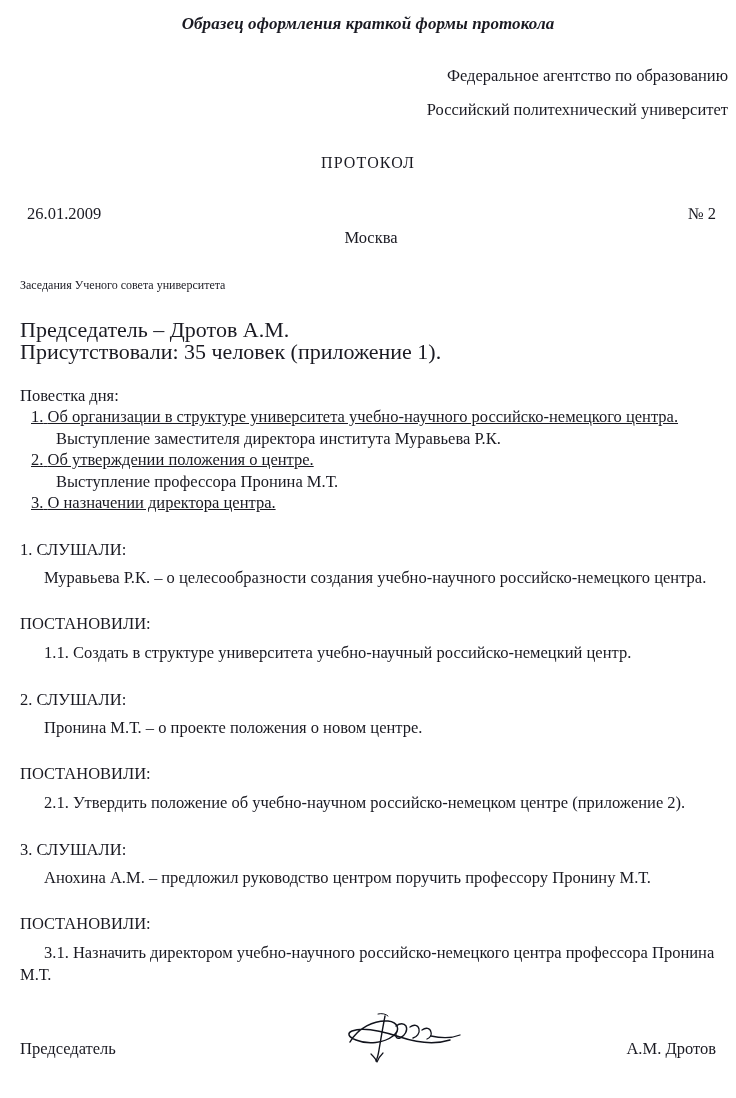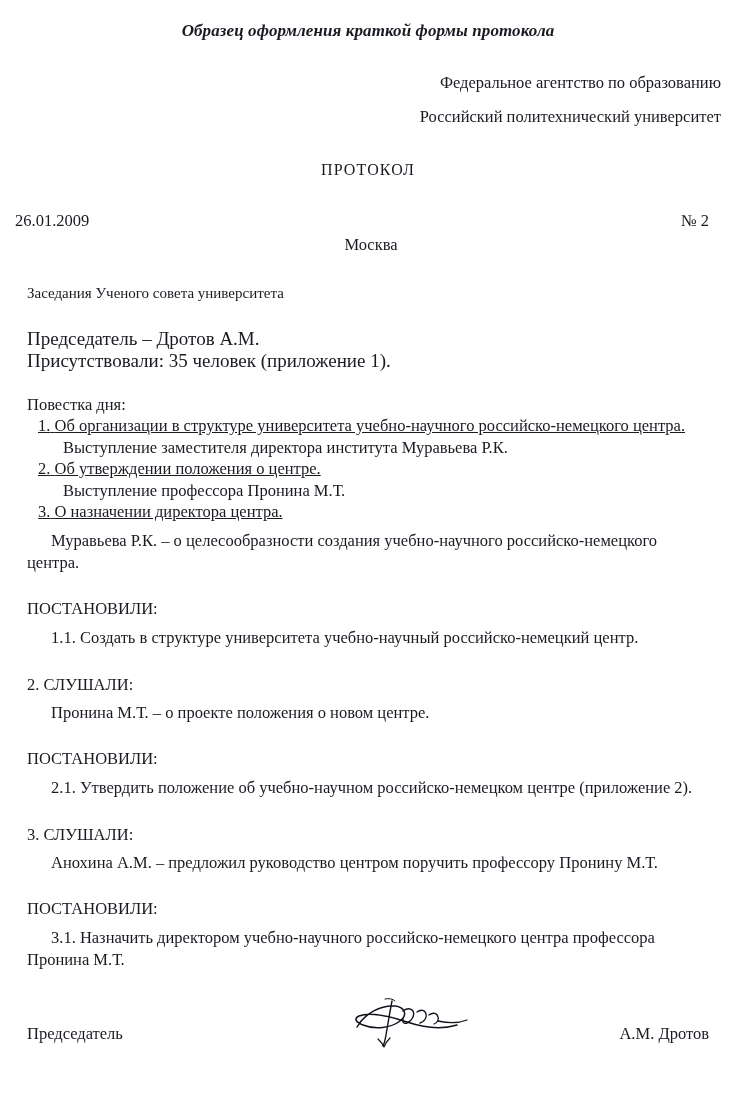--- a/index.html
+++ b/index.html
@@ -15,21 +15,21 @@
     overflow: hidden;
     font-family: "Liberation Serif", "DejaVu Serif", serif;
     color: #1a1a22;
     -webkit-font-smoothing: antialiased;
   }
 
   .page {
     position: relative;
     width: 736px;
     height: 1098px;
-    padding: 15px;
+    padding: 8px;
     box-sizing: border-box;
   }
 
   
   .doc-title {
     text-align: center;
     font-weight: bold;
     font-style: italic;
     font-size: 17px;
     letter-spacing: 0.1px;
@@ -54,45 +54,45 @@
   }
 
   .meta-row {
     position: relative;
     margin: 0;
     padding: 0 12px;
     padding-top: 32px;
     font-size: 16.5px;
     height: 20px;
   }
-  .meta-row .date { position: absolute; left: 0; top: 32px; }
+  .meta-row .date { position: absolute; left: 19px; top: 32px; }
   .meta-row .number { position: absolute; right: 12px; top: 32px; }
 
   .city {
     margin: 0;
     padding-top: 4px;
     font-size: 16.5px;
     text-align: center;
     padding-left: 0px;
     position: relative;
     left: 3px;
   }
 
   .subject {
     margin: 0;
     padding: 0 12px;
     padding-top: 30px;
-    font-size: 15px;
+    font-size: 12px;
   }
 
   .people {
     margin: 0;
     padding: 0 12px;
     padding-top: 26px;
-    font-size: 19px;
+    font-size: 22px;
     line-height: 21.5px;
   }
   .people div { white-space: nowrap; }
 
   .agenda-head {
     margin: 0;
     padding: 0 12px;
     padding-top: 24px;
     font-size: 16.5px;
   }
@@ -222,20 +222,21 @@
     <div class="agenda-item">
       <div class="num-line">
         <span>3.</span>
         <span>О назначении директора центра.</span>
       </div>
     </div>
 
   </div>
 
   <div class="section">
+    <p class="section-head">1. СЛУШАЛИ:</p>
     <p class="section-body">Муравьева Р.К. – о целесообразности создания учебно-научного российско-немецкого центра.</p>
     <p class="resolve-head">ПОСТАНОВИЛИ:</p>
     <p class="resolve-body">1.1. Создать в структуре университета учебно-научный российско-немецкий центр.</p>
   </div>
 
   <div class="section">
     <p class="section-head">2. СЛУШАЛИ:</p>
     <p class="section-body">Пронина М.Т. – о проекте положения о новом центре.</p>
     <p class="resolve-head">ПОСТАНОВИЛИ:</p>
     <p class="resolve-body">2.1. Утвердить положение об учебно-научном российско-немецком центре (приложение 2).</p>

